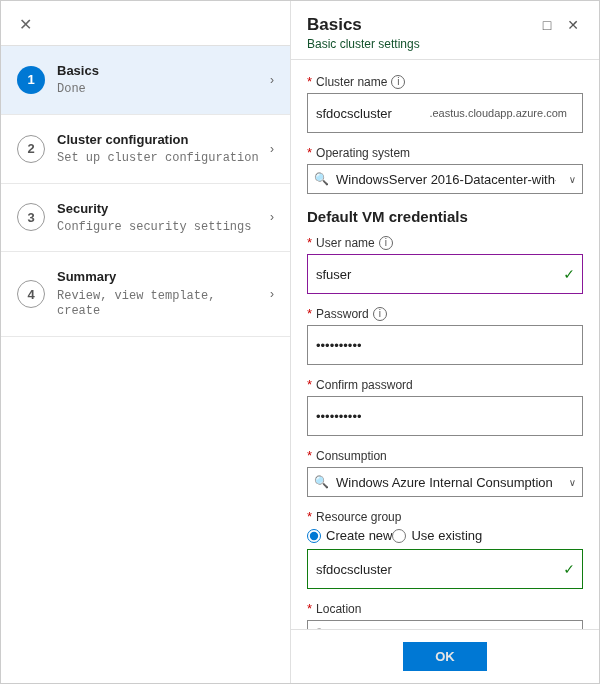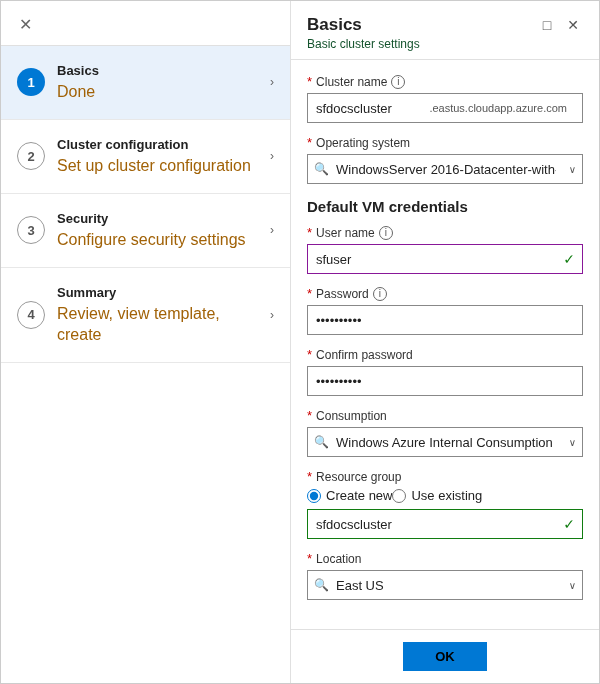--- a/index.html
+++ b/index.html
@@ -89,24 +89,25 @@
     .step-text {
       flex: 1;
     }
     .step-title {
       font-size: 13px;
       font-weight: 600;
       color: #222;
       line-height: 1.4;
     }
     .step-subtitle {
-      font-size: 16px;
-      color: #a16207;
+      font-size: 12px;
+      color: #737373;
       line-height: 1.3;
       margin-top: 2px;
+      font-family: Liberation Mono, monospace;
     }
     .step-chevron {
       color: #666;
       font-size: 12px;
       margin-left: 6px;
     }
     
     .right-panel {
       flex: 1;
       display: flex;
@@ -176,21 +177,21 @@
       font-size: 10px;
       color: #555;
       cursor: pointer;
       flex-shrink: 0;
     }
     .input-wrapper {
       position: relative;
     }
     .form-input {
       width: 100%;
-      height: 30px;
+      height: 40px;
       border: 1px solid #888;
       padding: 4px 30px 4px 8px;
       font-size: 13px;
       color: #222;
       outline: none;
       background: #fff;
     }
     .form-input.active-border {
       border-color: #881798;
     }
@@ -270,21 +271,21 @@
       cursor: pointer;
     }
     .right-footer {
       padding: 12px 16px;
       border-top: 1px solid #e0e0e0;
       display: flex;
       justify-content: center;
     }
     .ok-button {
       background: #0078d4;
-      color: #000000;
+      color: #e5e5e5;
       border: none;
       padding: 7px 32px;
       font-size: 13px;
       font-weight: 600;
       cursor: pointer;
       min-width: 80px;
     }
   </style>
 </head>
 <body>

